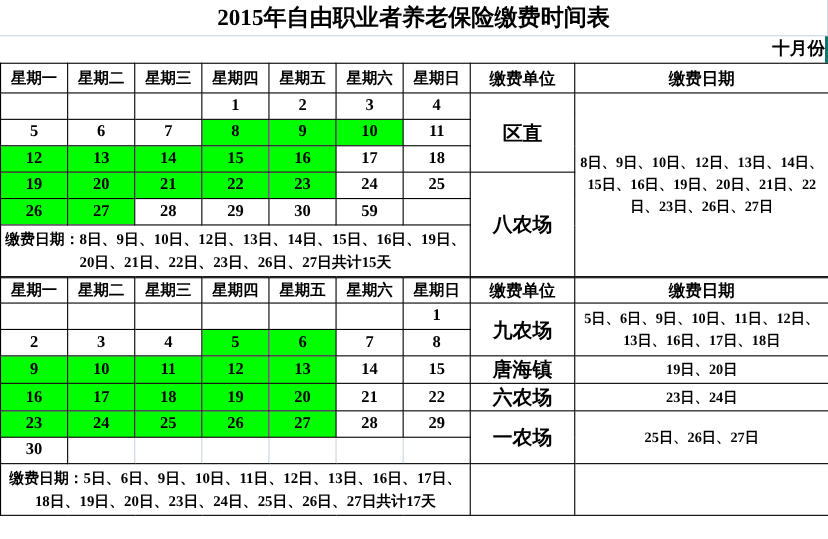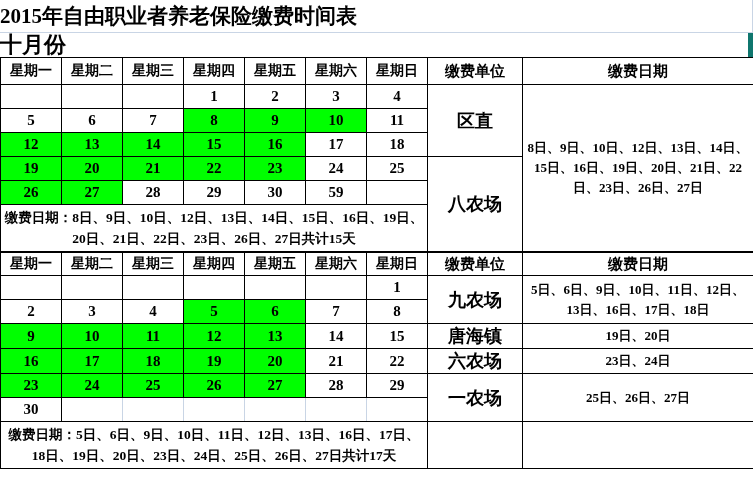--- a/index.html
+++ b/index.html
@@ -5,29 +5,29 @@
   * { box-sizing: border-box; }
   html, body { margin: 0; padding: 0; }
   body {
     width: 753px; height: 490px;
     background: #ffffff; color: #000;
     font-family: "Liberation Serif", "DejaVu Serif", serif;
     font-weight: bold;
     overflow: hidden;
   }
   .title-band {
-    height: 33px; line-height: 32px; 
+    height: 33px; line-height: 32px; text-align: center;
     font-size: 21px;
     border-bottom: 1px solid #c9d5e5;
     border-right: 1px solid #c9d5e5;
   }
   .month-band {
-    height: 24px; line-height: 24px; text-align: left;
-    font-size: 22px;
-    border-right: 5px solid #0f766e;
+    height: 24px; line-height: 24px; text-align: right;
+    font-size: 16px;
+    border-right: 3px solid #0f766e;
   }
   #nov-band { height: 30px; line-height: 30px; }
 
   table.cal { border-collapse: collapse; table-layout: fixed; width: 753px; }
   .cal th, .cal td {
     border: 1px solid #000;
     text-align: center; vertical-align: middle;
     padding: 0; overflow: hidden;
   }
   .cal th { font-size: 14px; font-weight: bold; }

